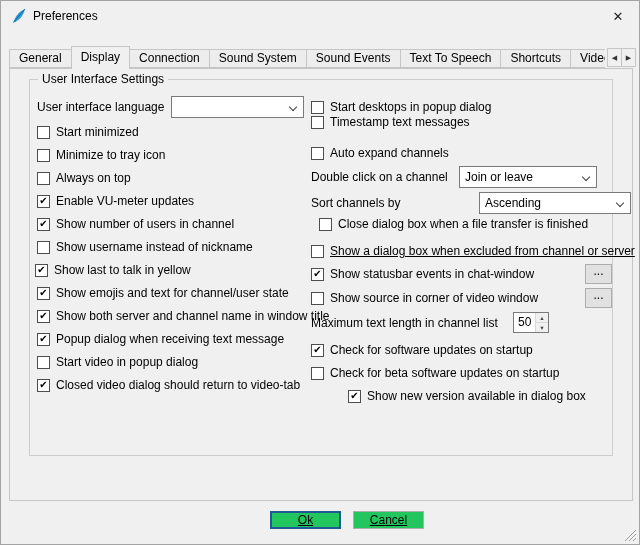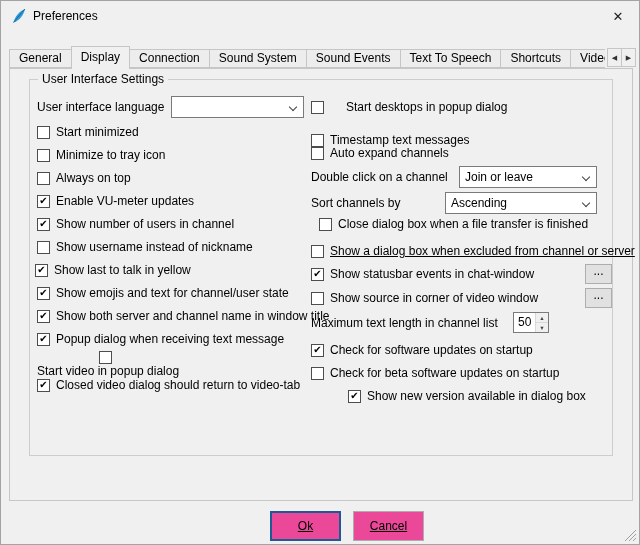--- a/index.html
+++ b/index.html
@@ -54,21 +54,21 @@
     display:flex; align-items:flex-start; justify-content:center; line-height:12px; z-index:3; }
   
   .spin { position:absolute; width:36px; height:21px; border:1px solid #7a7a7a; background:#fff; z-index:3; }
   .spin .val { position:absolute; left:4px; top:0; height:19px; line-height:19px; }
   .spin .arrows { position:absolute; right:0; top:0; width:13px; height:19px;
     display:flex; flex-direction:column; border-left:1px solid #d9d9d9; }
   .spin .arrows .sarrow { flex:1; display:flex; align-items:center; justify-content:center;
     font-size:5.5px; color:#444; background:#f0f0f0; }
   .spin .arrows .sarrow:first-child { border-bottom:1px solid #d9d9d9; }
   
-  .btn { position:absolute; width:71px; height:30px; border:1px solid #adadad; background:#ec4899;
+  .btn { position:absolute; width:71px; height:18px; border:1px solid #adadad; background:#22c55e;
     display:flex; align-items:center; justify-content:center; z-index:3; }
   .btn .lbl { text-decoration:underline; }
   .btn.default { border:1px solid #1d5a93; box-shadow: inset 0 0 0 1px #1d5a93; }
   .resize-grip { position:absolute; right:2px; bottom:2px; z-index:3; }
 </style>
 </head>
 <body>
 
 <div class="window">
 
@@ -149,54 +149,54 @@
     <span>Show emojis and text for channel/user state</span>
   </div>
   <div class="row" style="left:36px; top:304px;">
     <span class="cb checked"></span>
     <span>Show both server and channel name in window title</span>
   </div>
   <div class="row" style="left:36px; top:327px;">
     <span class="cb checked"></span>
     <span>Popup dialog when receiving text message</span>
   </div>
-  <div class="row" style="left:36px; top:350px;flex-direction:column;">
+  <div class="row" style="left:36px; top:350px;">
     <span class="cb"></span>
     <span>Start video in popup dialog</span>
   </div>
   <div class="row" style="left:36px; top:373px;">
     <span class="cb checked"></span>
     <span>Closed video dialog should return to video-tab</span>
   </div>
 
-  <div class="row" style="left:310px; top:95px;gap:16px;">
+  <div class="row" style="left:310px; top:95px;">
     <span class="cb"></span>
     <span>Start desktops in popup dialog</span>
   </div>
-  <div class="row" style="left:310px; top:128px;">
+  <div class="row" style="left:310px; top:110px;">
     <span class="cb"></span>
     <span>Timestamp text messages</span>
   </div>
   <div class="row" style="left:310px; top:141px;">
     <span class="cb"></span>
     <span>Auto expand channels</span>
   </div>
 
   <div class="row" style="left:310px; top:165px;">
     <span>Double click on a channel</span>
   </div>
   <div class="combo" style="left:458px; top:165px; width:138px;">
     <span>Join or leave</span>
     <span class="chev"></span>
   </div>
 
   <div class="row" style="left:310px; top:191px;">
     <span>Sort channels by</span>
   </div>
-  <div class="combo" style="left:444px; top:191px; width:152px;">
+  <div class="combo" style="left:478px; top:191px; width:152px;">
     <span>Ascending</span>
     <span class="chev"></span>
   </div>
 
   <div class="row" style="left:310px; top:212px;padding-left:8px;">
     <span class="cb"></span>
     <span>Close dialog box when a file transfer is finished</span>
   </div>
   <div class="row" style="left:310px; top:239px;text-decoration:underline;">
     <span class="cb"></span>

